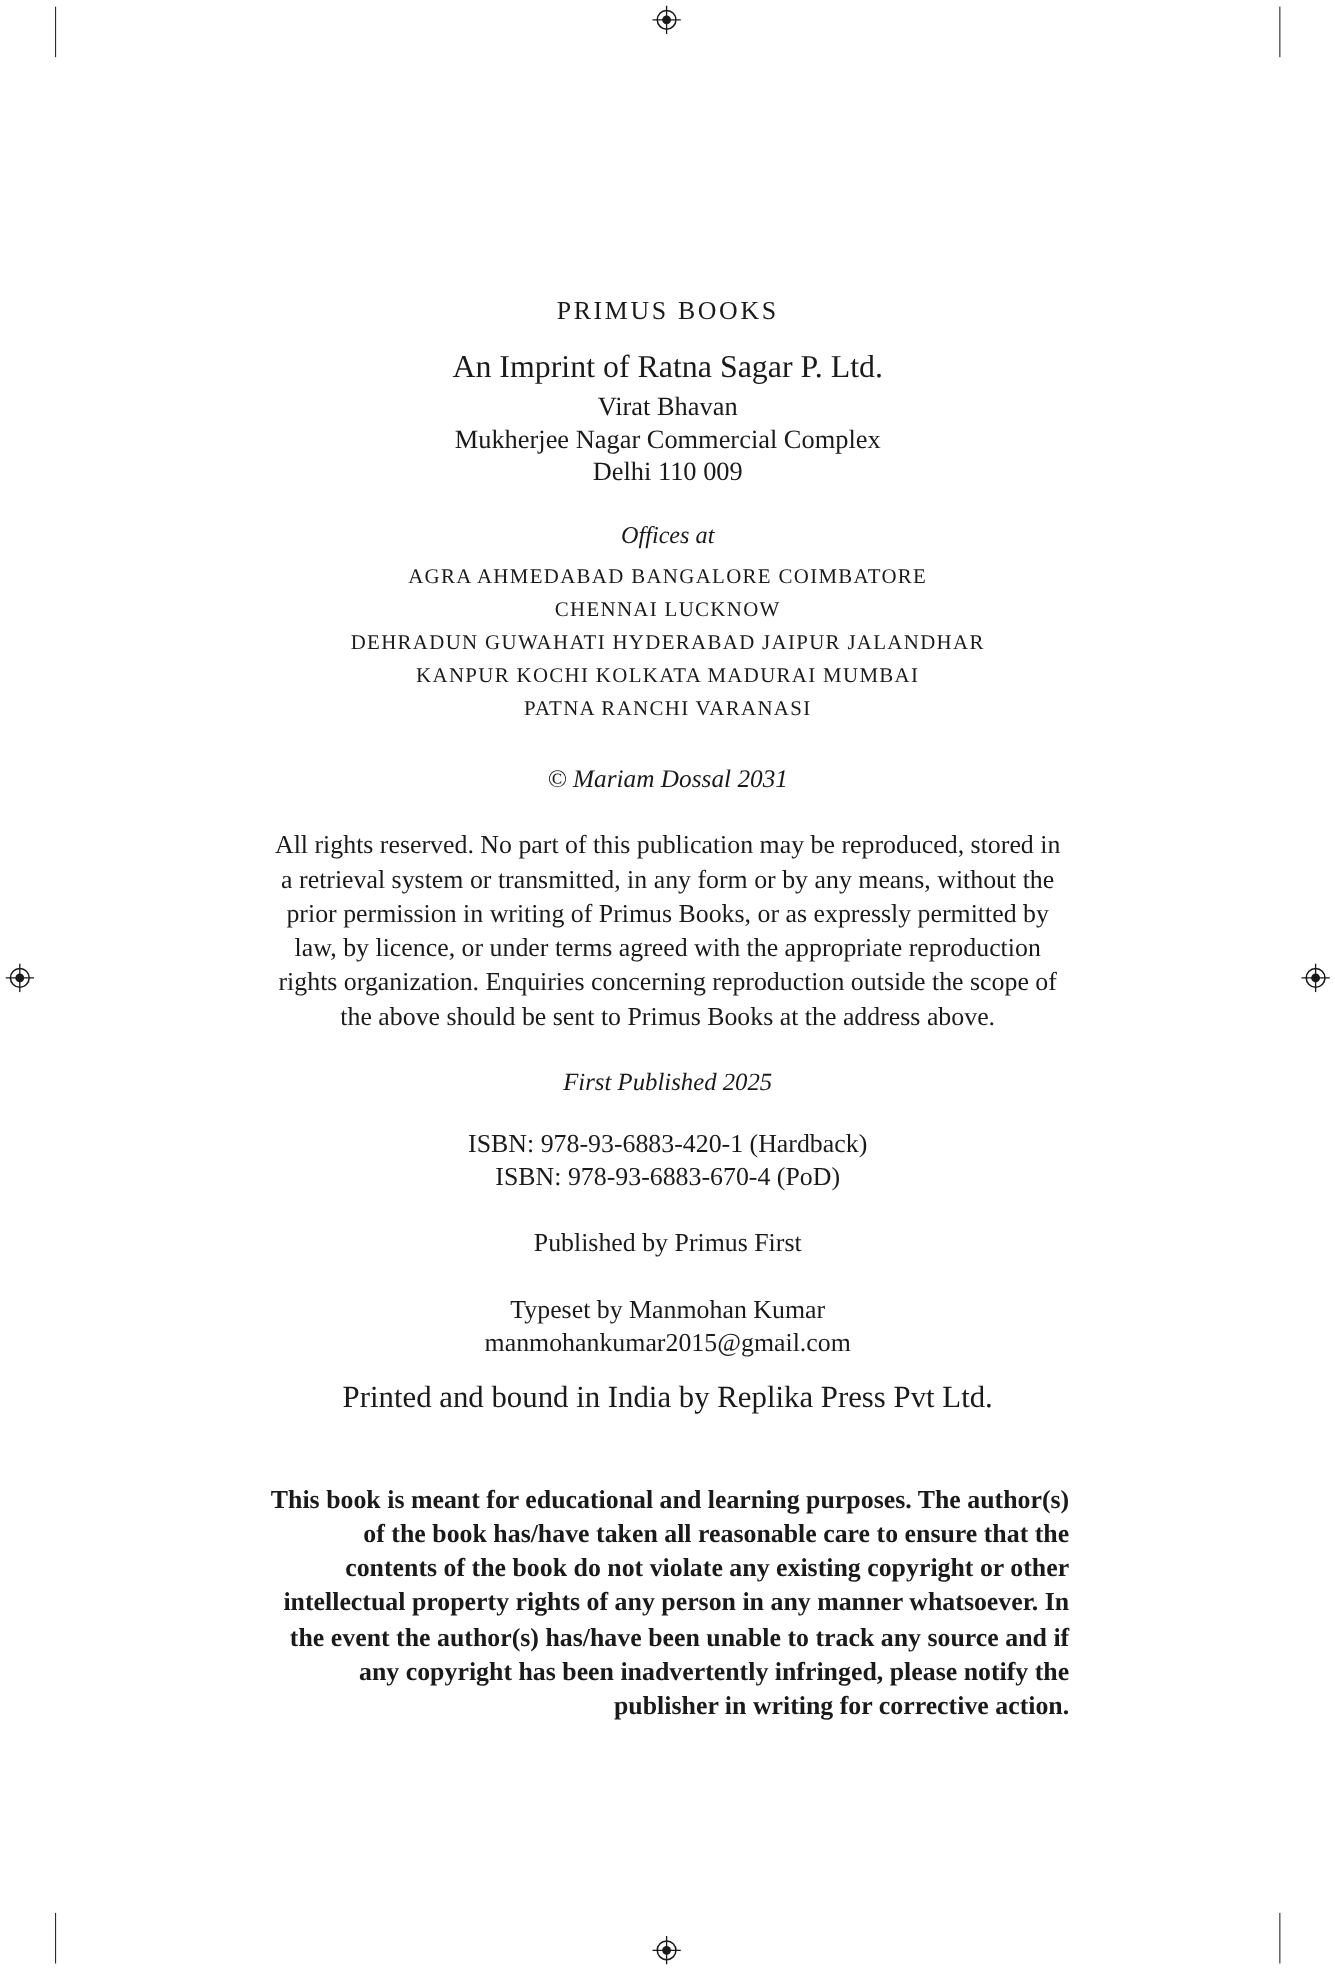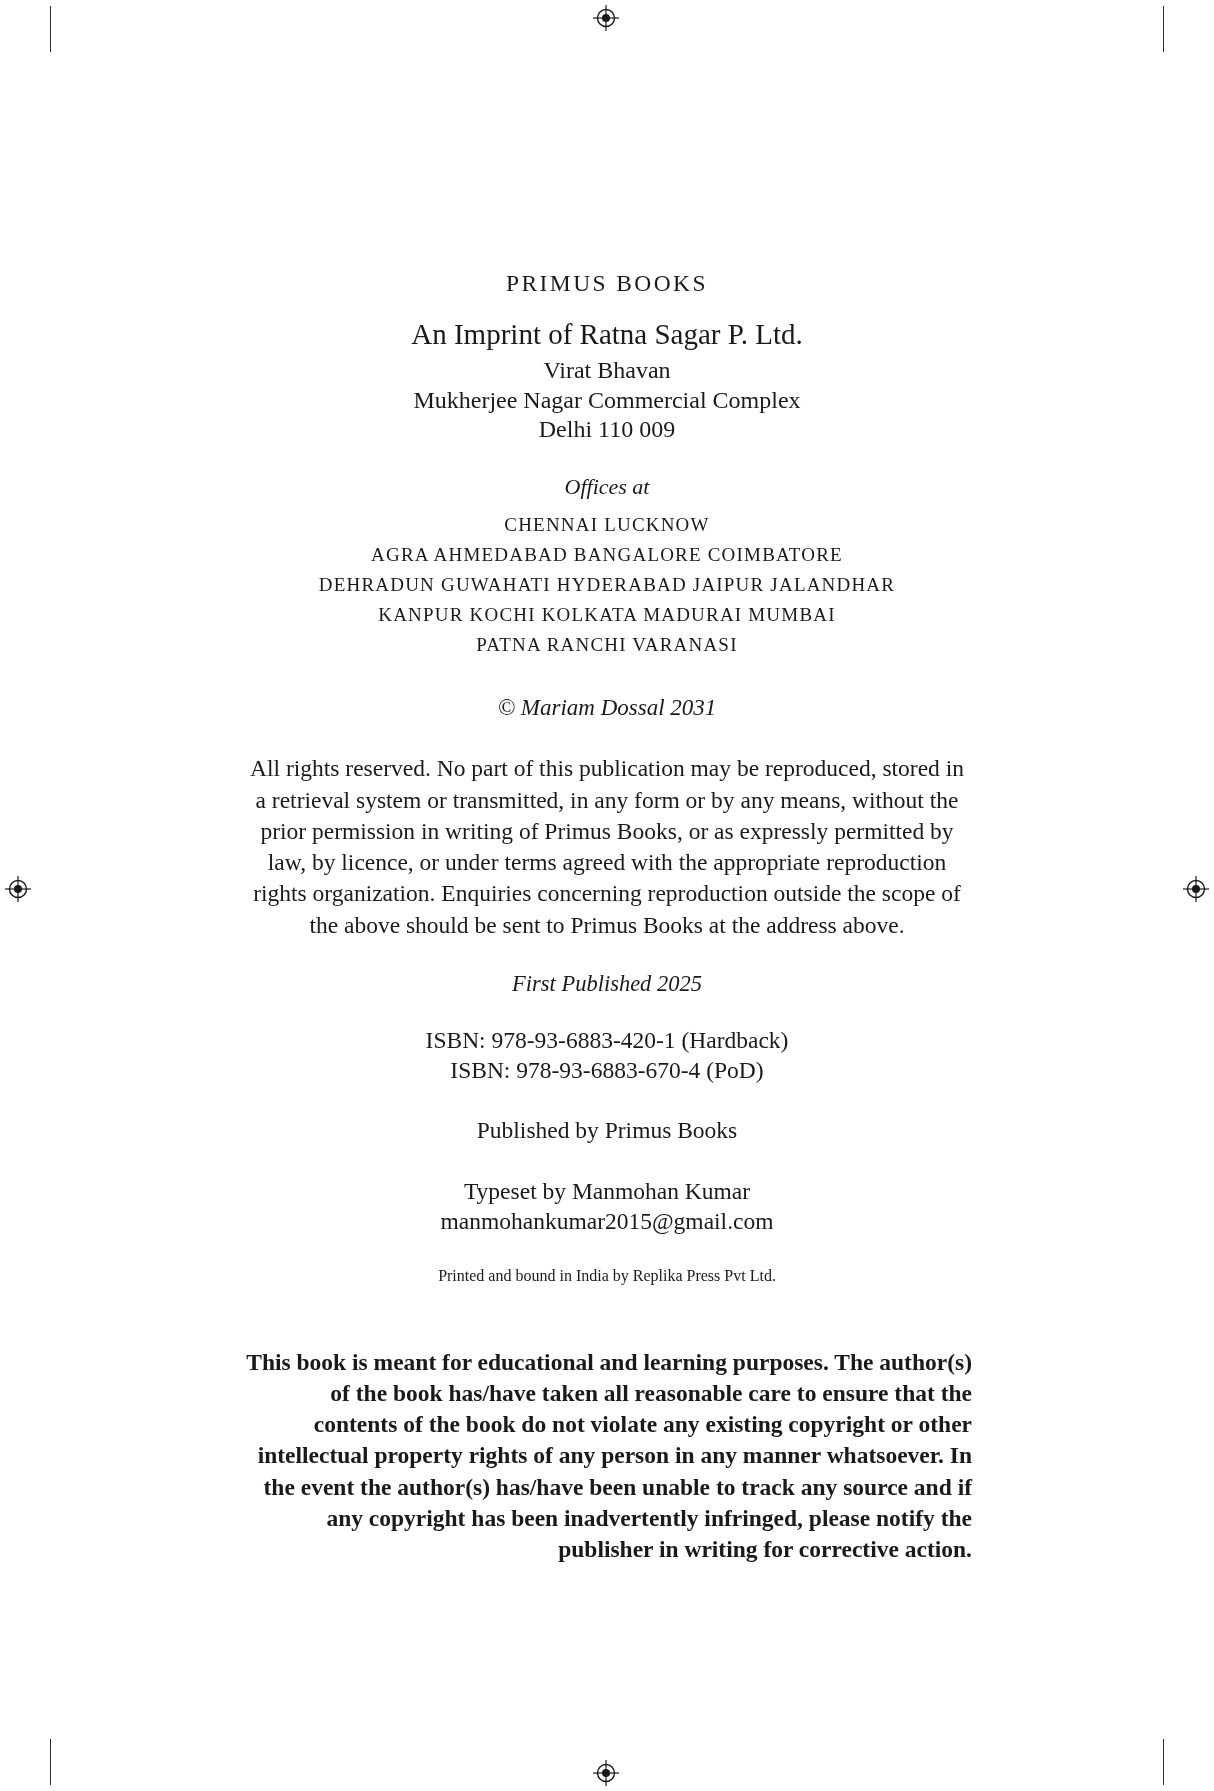--- a/index.html
+++ b/index.html
@@ -114,22 +114,22 @@
   }
 
   .typeset-block { margin-top: 30px; }
   .typeset-line {
     font-size: 23.5px;
     line-height: 1.3;
     margin: 0;
   }
 
   .printed-line {
-    font-size: 16px;
-    margin: 30px 0 0 0;
+    font-size: 28px;
+    margin: 18px 0 0 0;
   }
 
   .disclaimer {
     font-size: 23.5px;
     line-height: 1.33;
     margin: 62px auto 0 auto;
     width: 730px;
     text-align: right;
     font-weight: bold;
   }
@@ -179,38 +179,38 @@
 
   <div class="content">
 
     <p class="imprint-name">PRIMUS BOOKS</p>
     <p class="imprint-sub">An Imprint of Ratna Sagar P. Ltd.</p>
     <p class="addr-line">Virat Bhavan</p>
     <p class="addr-line">Mukherjee Nagar Commercial Complex</p>
     <p class="addr-line">Delhi 110 009</p>
 
     <p class="offices-at">Offices at</p>
+    <p class="office-line">AGRA   AHMEDABAD   BANGALORE   COIMBATORE</p>
     <p class="office-line">CHENNAI   LUCKNOW</p>
-    <p class="office-line">AGRA   AHMEDABAD   BANGALORE   COIMBATORE</p>
     <p class="office-line">DEHRADUN   GUWAHATI   HYDERABAD   JAIPUR   JALANDHAR</p>
     <p class="office-line">KANPUR   KOCHI   KOLKATA   MADURAI   MUMBAI</p>
     <p class="office-line">PATNA   RANCHI   VARANASI</p>
 
     <p class="copyright">© Mariam Dossal 2031</p>
 
     <p class="rights-block">All rights reserved. No part of this publication may be reproduced, stored in a retrieval system or transmitted, in any form or by any means, without the prior permission in writing of Primus Books, or as expressly permitted by law, by licence, or under terms agreed with the appropriate reproduction rights organization. Enquiries concerning reproduction outside the scope of the above should be sent to Primus Books at the address above.</p>
 
     <p class="first-published">First Published 2025</p>
 
     <div class="isbn-block">
       <p class="isbn-line">ISBN: 978-93-6883-420-1 (Hardback)</p>
       <p class="isbn-line">ISBN: 978-93-6883-670-4 (PoD)</p>
     </div>
 
-    <p class="pub-line">Published by Primus Books</p>
+    <p class="pub-line">Published by Primus First</p>
 
     <div class="typeset-block">
       <p class="typeset-line">Typeset by Manmohan Kumar</p>
       <p class="typeset-line">manmohankumar2015@gmail.com</p>
     </div>
 
     <p class="printed-line">Printed and bound in India by Replika Press Pvt Ltd.</p>
 
     <p class="disclaimer">This book is meant for educational and learning purposes. The author(s) of the book has/have taken all reasonable care to ensure that the contents of the book do not violate any existing copyright or other intellectual property rights of any person in any manner whatsoever. In the event the author(s) has/have been unable to track any source and if any copyright has been inadvertently infringed, please notify the publisher in writing for corrective action.</p>
 

